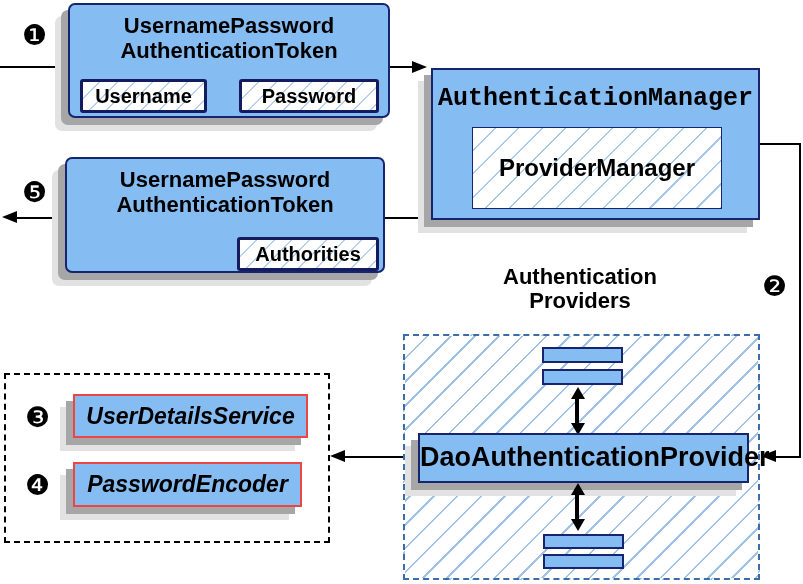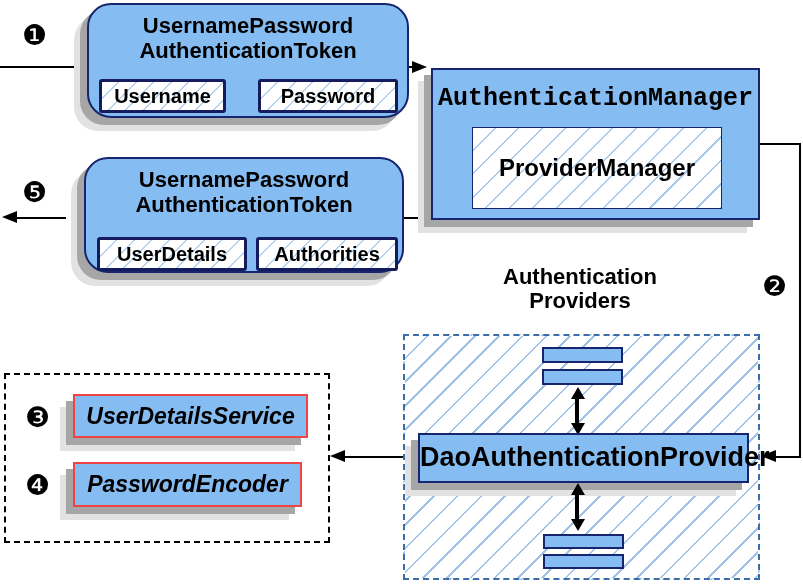--- a/index.html
+++ b/index.html
@@ -9,21 +9,21 @@
     font-family:"Liberation Sans","DejaVu Sans",sans-serif; overflow:hidden;
     color:#000;
   }
 
   
   .bluebox {
     position:absolute; background:#85BCF2; border:2px solid #16256E;
     box-shadow:-7px 7px 0 #A6A6A6, -13px 13px 0 #E2E2E2;
     text-align:center; font-weight:bold;
   }
-  .rounded { border-radius:24px;margin-left:19px; }
+  .rounded { border-radius:7px; }
 
   .box-title { font-size:22px; line-height:25px; padding-top:8px; }
   .mgr-title { font-size:25px; line-height:28px; padding-top:15px;font-family:Liberation Mono, monospace; }
 
   
   .hatch-sm {
     background-color:#fff;
     background-image:repeating-linear-gradient(135deg, rgba(0,0,0,0) 0 11px, #B7D2EE 11px 12.4px);
   }
   .hatch-md {
@@ -125,21 +125,20 @@
     <div class="inner-panel hatch-md" style="left:39px;top:57px;width:250px;height:82px;line-height:80px;">ProviderManager</div>
   </div>
 
   <div class="badge z3" style="left:22px;top:179px;">❺</div>
 
   <div class="bluebox rounded z2" style="left:65px;top:157px;width:320px;height:116px;">
     <div class="box-title">
       <div>UsernamePassword</div>
       <div>AuthenticationToken</div>
     </div>
-    <div class="field hatch-sm" style="left:11px;top:78px;width:150px;height:34px;line-height:29px;">UserDetails</div>
     <div class="field hatch-sm" style="left:170px;top:78px;width:142px;height:34px;line-height:29px;">Authorities</div>
   </div>
 
   <div class="badge z3" style="left:762px;top:273px;">❷</div>
 
   <div class="providers-heading">
     <div>Authentication</div>
     <div>Providers</div>
   </div>
 

